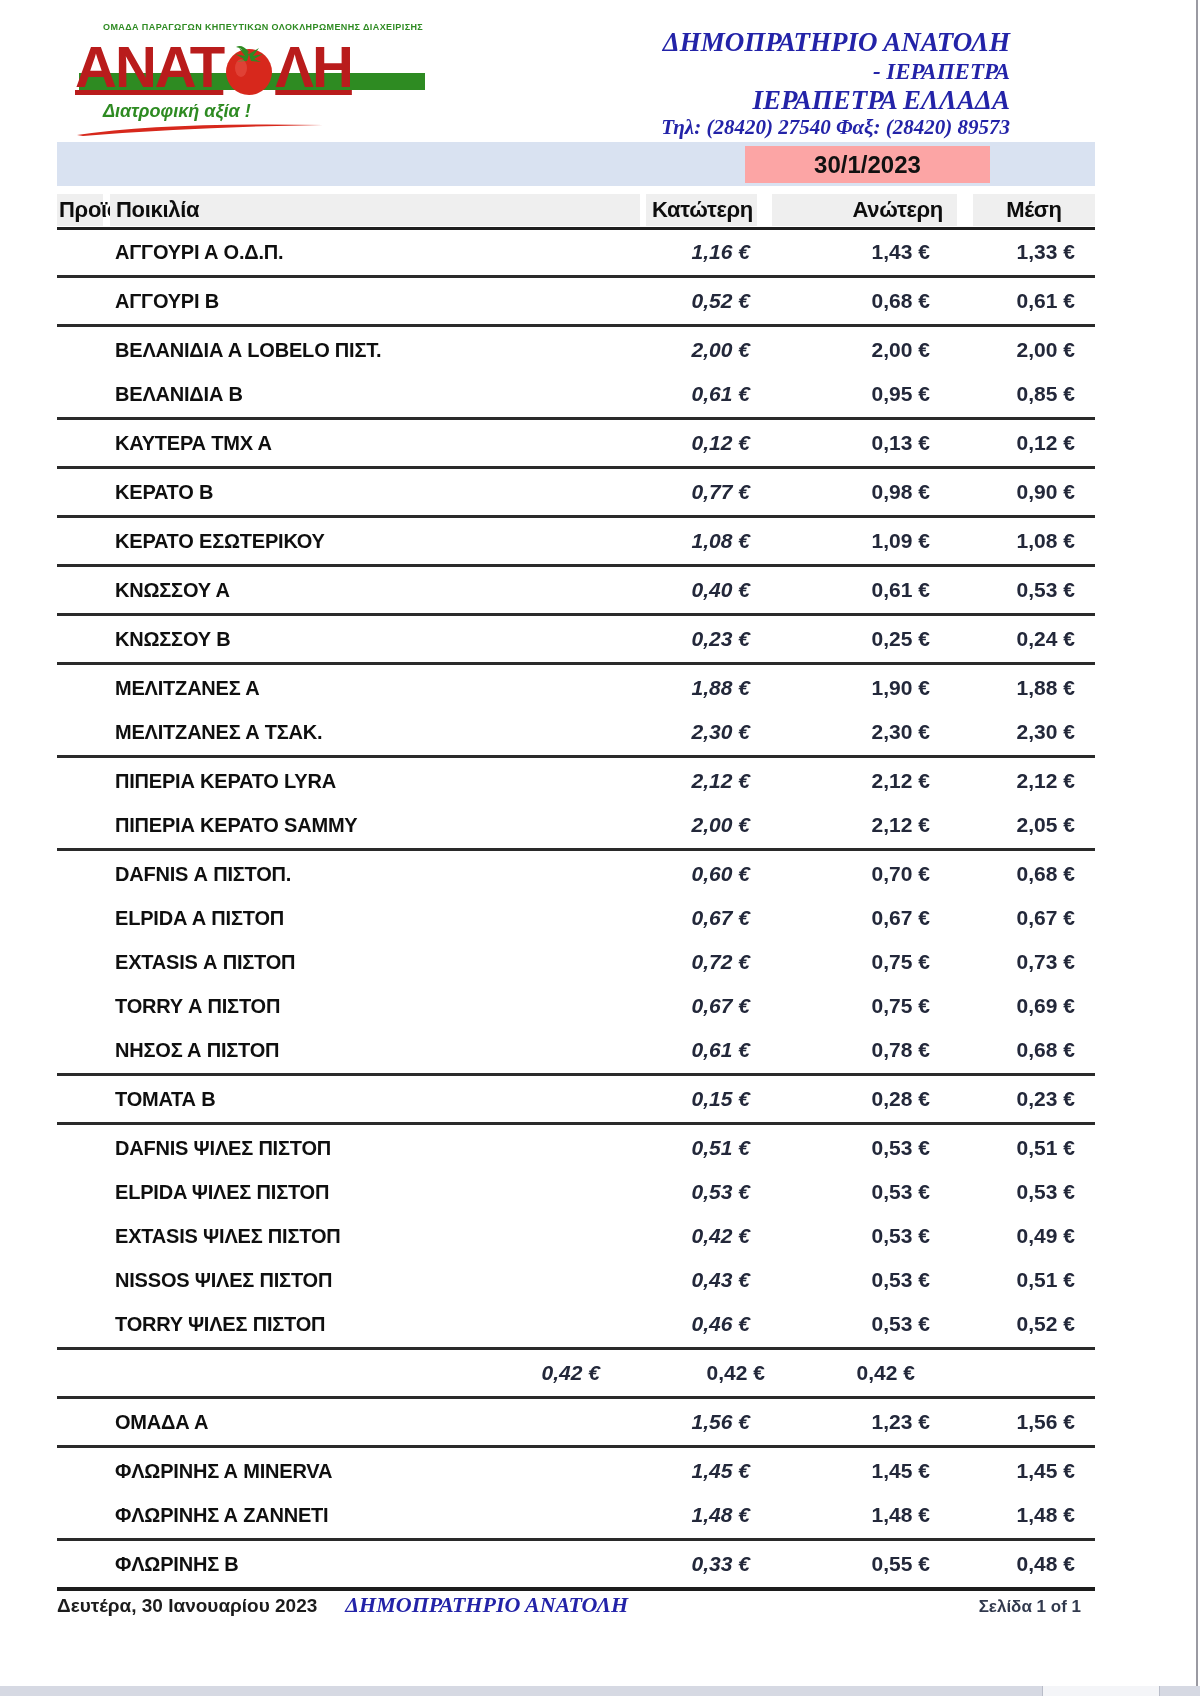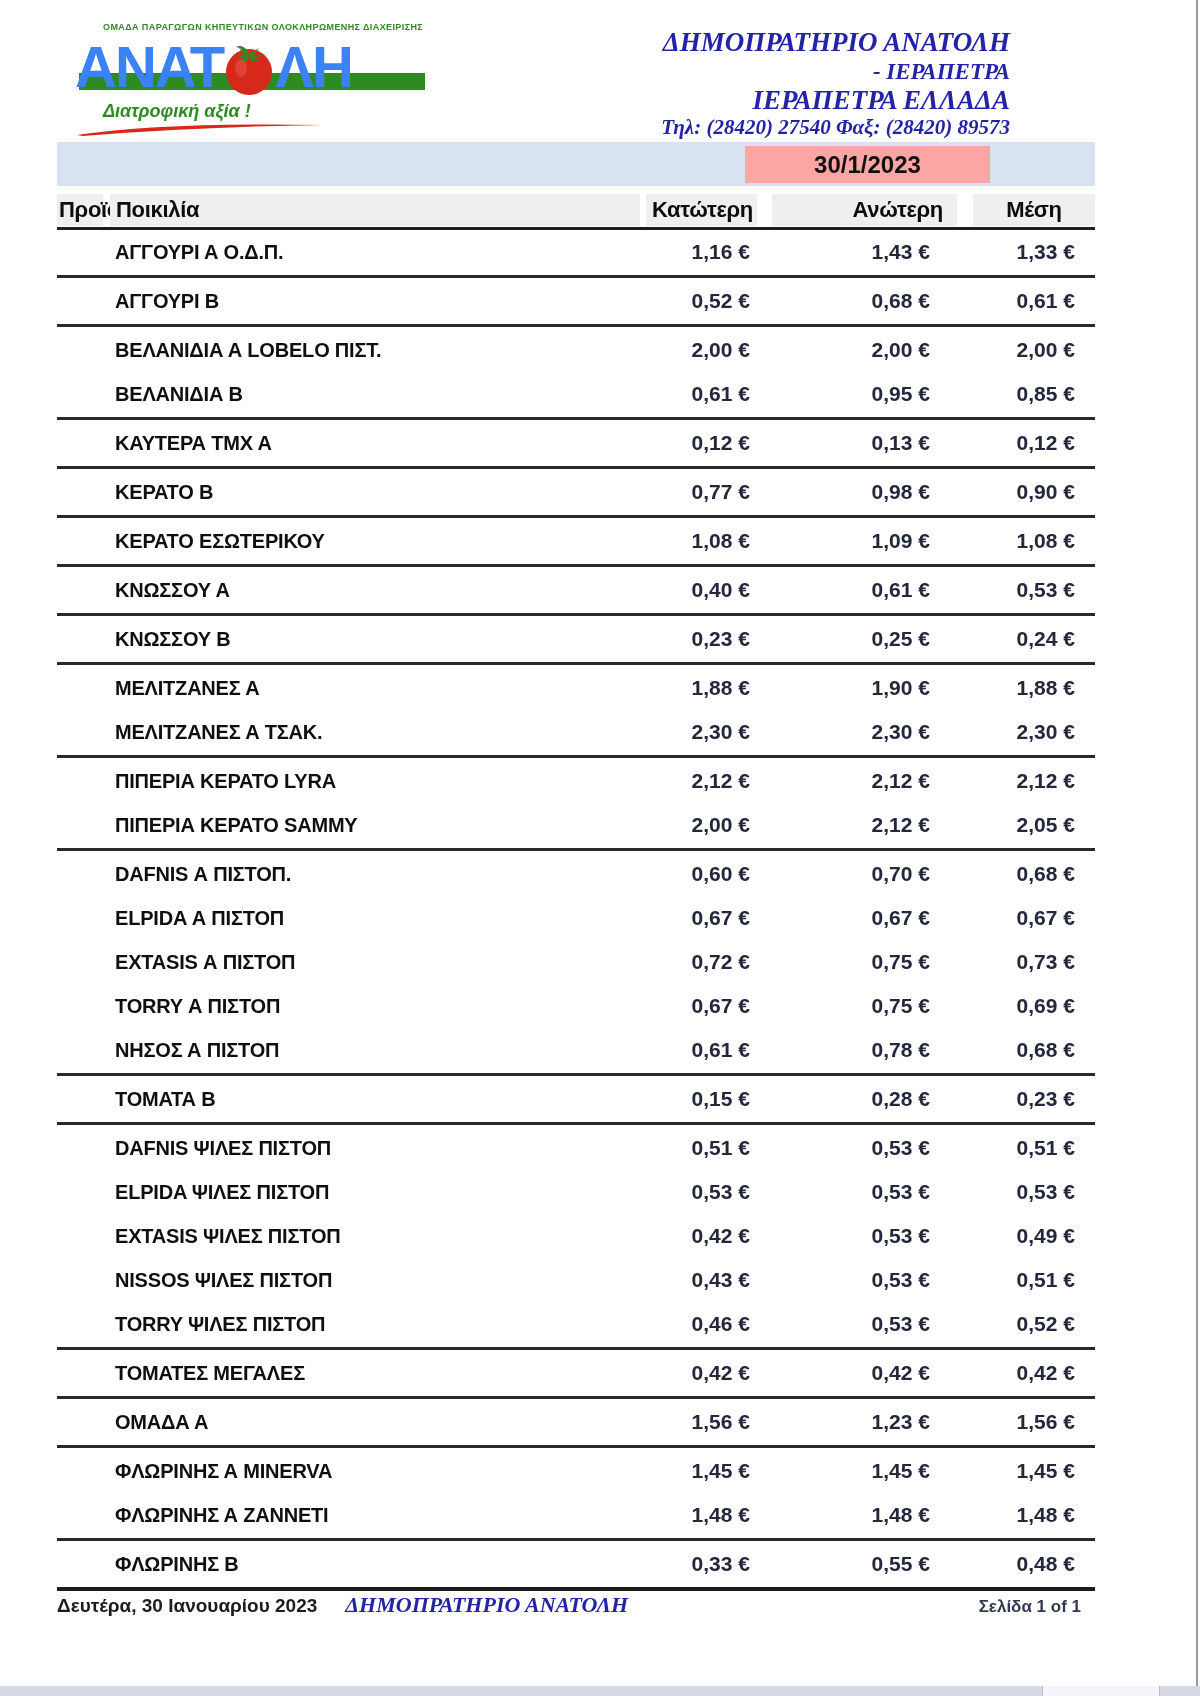--- a/index.html
+++ b/index.html
@@ -12,21 +12,21 @@
   .right-edge { position:absolute; right:2px; top:0; width:2px; height:1686px; background:#9a9aa2; }
   .bottom-strip { position:absolute; left:0; bottom:0; width:1200px; height:10px; background:#d6d9e3; }
   .strip-thumb { position:absolute; left:1042px; top:0; width:118px; height:10px; background:#f4f5f8; border-left:1px solid #b9bdc9; border-right:1px solid #b9bdc9; }
 
   
   .top-area { position:absolute; left:57px; top:22px; width:1038px; height:118px; }
   .logo { position:absolute; left:18px; top:0; width:360px; }
   .logo-orgline { color:#2e8b22; font-size:9px; font-weight:bold; letter-spacing:.4px; white-space:nowrap; padding-left:28px; }
   .logo-main { position:relative; height:72px; margin-top:1px; }
   .logo-band { position:absolute; left:4px; right:10px; top:40px; height:17px; background:#2e8b22; z-index:0; }
-  .logo-word { position:relative; z-index:1; display:flex; align-items:center; color:#3b82f6; font-size:58px; font-weight:800; letter-spacing:-2px; line-height:68px; }
+  .logo-word { position:relative; z-index:1; display:flex; align-items:center; color:#b91c1c; font-size:58px; font-weight:800; letter-spacing:-2px; line-height:68px;text-decoration:underline; }
   .tomato { width:50px; height:54px; margin:4px 1px 0 1px; position:relative; z-index:2; }
   .logo-tagline { position:relative; margin-top:-4px; padding-left:28px; width:250px; }
   .logo-tagline .txt { color:#2e8b22; font-size:18px; font-weight:bold; font-style:italic; white-space:nowrap; }
   .logo-swoosh { position:absolute; left:0px; top:20px; width:250px; height:16px; }
 
   .org-info { position:absolute; right:85px; top:4px; text-align:right; color:#2323a8;
     font-family:"Liberation Serif", serif; font-style:italic; font-weight:bold; }
   .org-name { font-size:27px; line-height:32px; }
   .org-line2 { font-size:23px; line-height:28px; }
   .org-line3 { font-size:27px; line-height:28px; }
@@ -49,21 +49,21 @@
   .h-high { left:715px; width:185px; justify-content:flex-end; padding-right:14px; }
   .h-avg  { left:916px; width:122px; justify-content:center; }
   .header-rule { position:absolute; left:57px; top:227px; width:1038px; height:3px; background:#1f1f1f; }
 
   
   .table-body { position:absolute; left:57px; top:230px; width:1038px; }
   .row { display:grid; grid-template-columns:1fr 150px 165px 160px; height:44px; align-items:center; }
   .cell { white-space:nowrap; }
   .cell.label { padding-left:58px; font-size:20px; font-weight:bold; color:#0f0f0f; letter-spacing:-0.2px; }
   .cell.price { text-align:right; font-size:21px; font-weight:bold; color:#23283a; }
-  .cell.p-low  { padding-right:20px; }
+  .cell.p-low  { padding-right:20px;font-style:italic; }
   .cell.p-high { padding-right:5px; }
   .cell.p-avg  { padding-right:20px; }
   .group-sep { height:3px; background:#2a2a2a; margin:1px 0; }
   .group-sep.final { height:4px; background:#1c1c1c; }
 
   
   .footer { position:absolute; left:57px; top:1592px; width:1038px; display:flex; align-items:baseline; }
   .footer-date { font-size:19px; font-weight:bold; color:#1c1c1c; }
   .footer-org { margin-left:28px; font-family:"Liberation Serif", serif; font-style:italic; font-weight:bold;
     font-size:22px; color:#2323a8; }
@@ -271,21 +271,20 @@
         <div class="cell price p-avg">0,51 €</div>
       </div>
       <div class="row">
         <div class="cell label">TORRY ΨΙΛΕΣ ΠΙΣΤΟΠ</div>
         <div class="cell price p-low">0,46 €</div>
         <div class="cell price p-high">0,53 €</div>
         <div class="cell price p-avg">0,52 €</div>
       </div>
       <div class="group-sep"></div>
       <div class="row">
-        <div class="cell label">ΤΟΜΑΤΕΣ ΜΕΓΑΛΕΣ</div>
         <div class="cell price p-low">0,42 €</div>
         <div class="cell price p-high">0,42 €</div>
         <div class="cell price p-avg">0,42 €</div>
       </div>
       <div class="group-sep"></div>
       <div class="row">
         <div class="cell label">ΟΜΑΔΑ Α</div>
         <div class="cell price p-low">1,56 €</div>
         <div class="cell price p-high">1,23 €</div>
         <div class="cell price p-avg">1,56 €</div>

